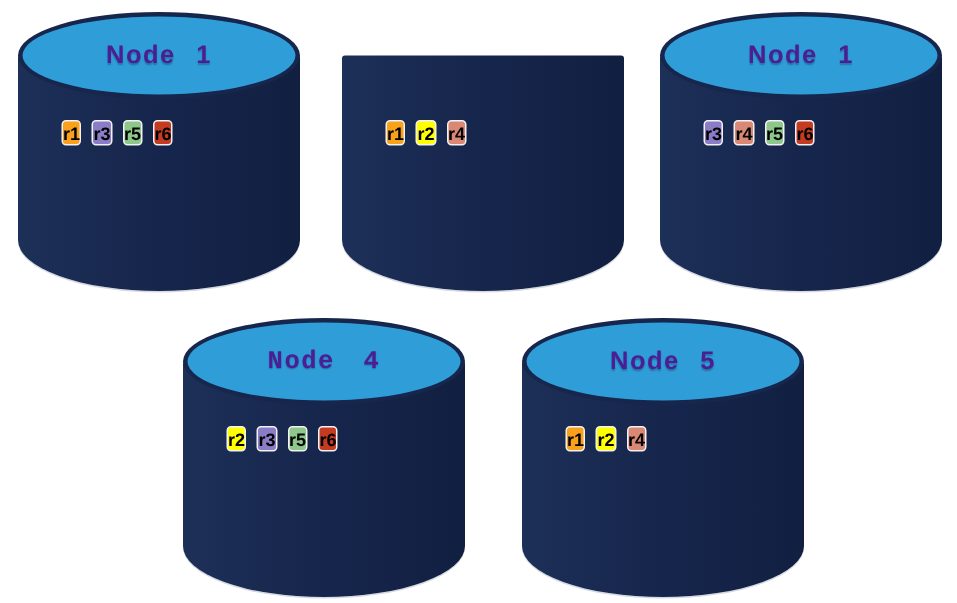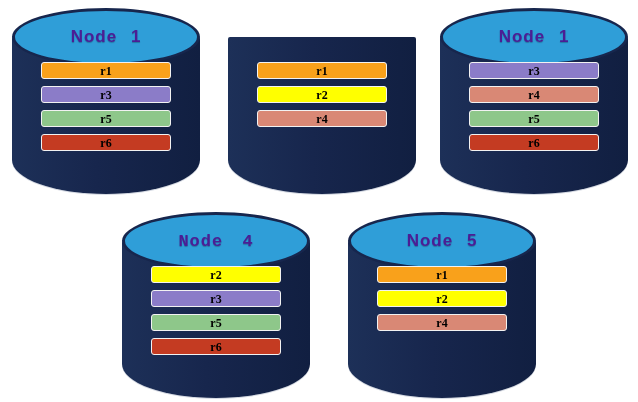--- a/index.html
+++ b/index.html
@@ -39,29 +39,27 @@
   .cyl-label {
     color: #4c1d95;
     font-weight: bold;
     font-size: 17px;
     letter-spacing: 1px;
     word-spacing: 8px;
     text-shadow: 0 1px 1px rgba(0,0,0,0.25);
   }
   .bars {
     position: absolute;
-    top: 54px;
+    top: 72px;
     left: 50%;
     transform: translateX(-50%);
     width: 130px;
     display: flex;
-    flex-direction: column;
     gap: 7px;
     z-index: 3;
-    font-family: Liberation Serif, serif;
   }
   .bar {
     height: 17px;
     box-sizing: border-box;
     border: 1px solid #f2f2f2;
     border-radius: 3px;
     display: flex;
     align-items: center;
     justify-content: center;
     color: #000000;

